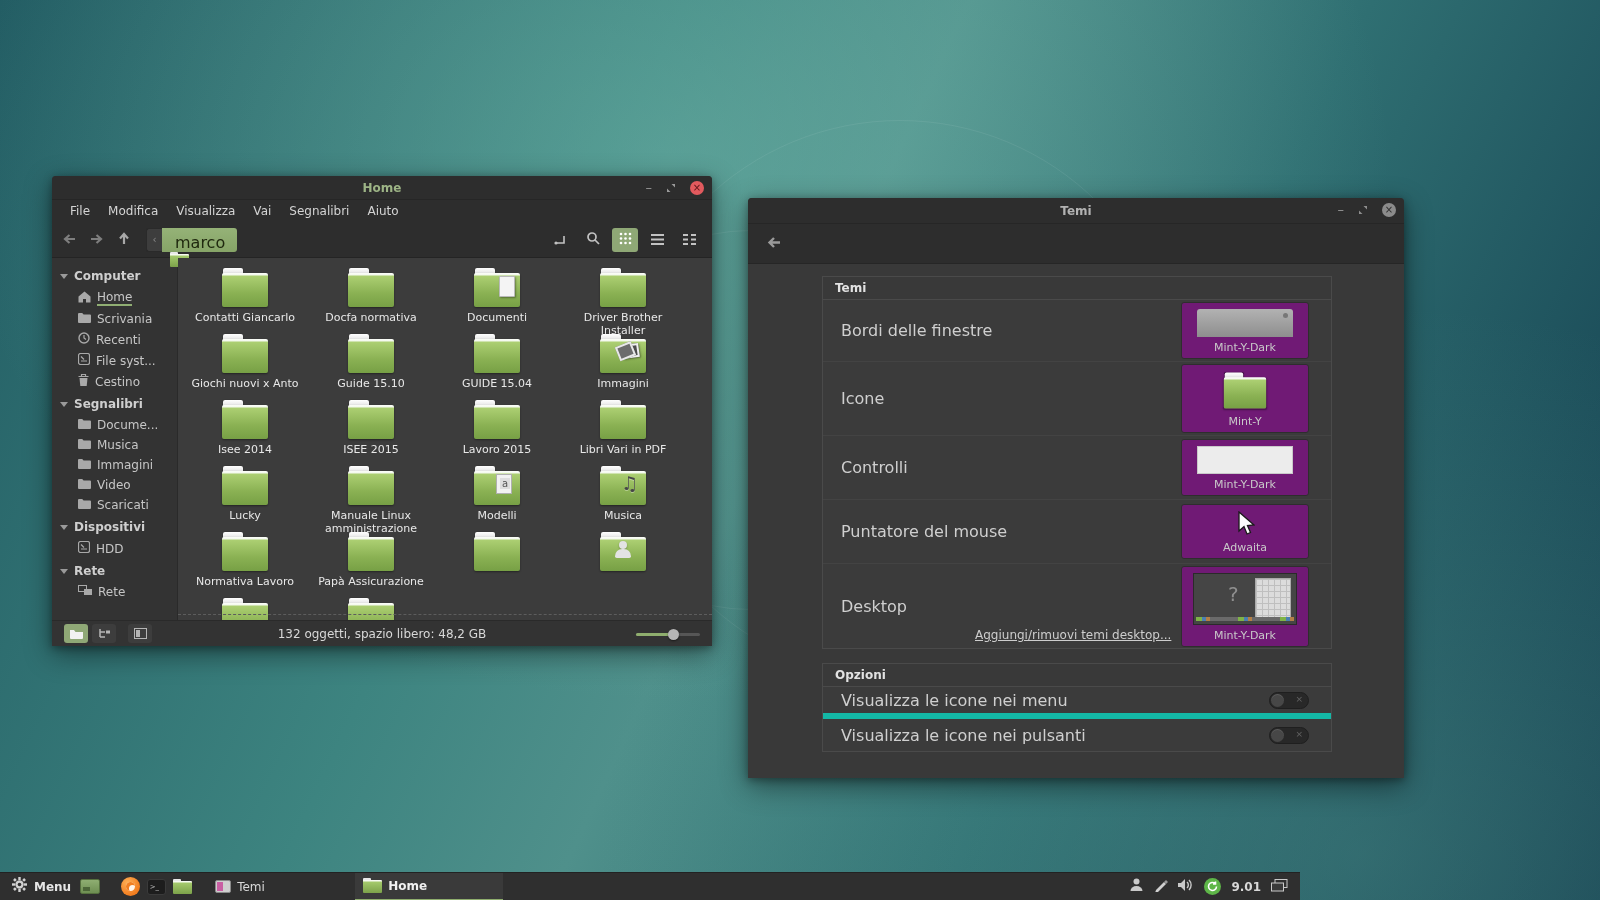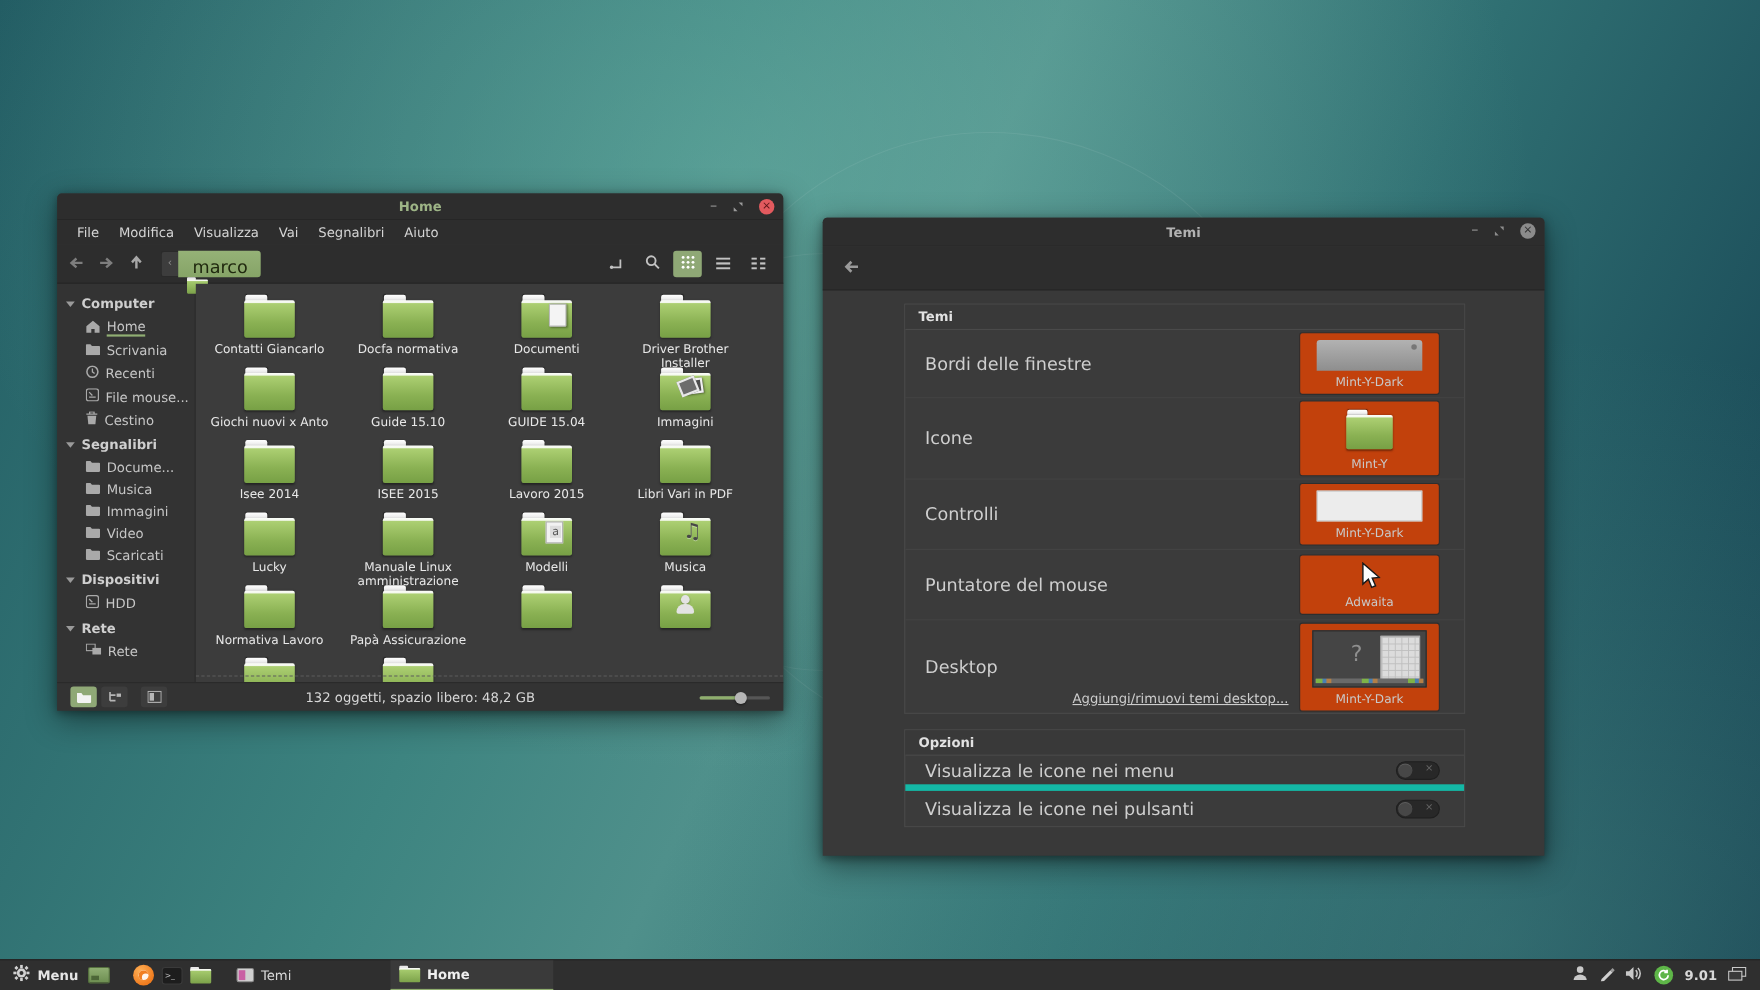--- a/index.html
+++ b/index.html
@@ -83,21 +83,21 @@
   #tw .titlebar { height:26px; }
   #tw .title { color:#b2b2b2; }
   .tw-toolbar { height:40px; background:#2d2d2d; display:flex; align-items:center; padding-left:18px; border-bottom:1px solid #262626; }
   .tw-content { padding:12px 72px 0 74px; }
   .frame { border:1px solid #4a4a4a; background:#3b3b3b; }
   .frame + .frame { margin-top:14px; }
   .frame-header { padding:4px 12px; font-size:12px; font-weight:bold; color:#e2e2e2; border-bottom:1px solid #4a4a4a; background:#393939; }
   .trow { display:flex; align-items:center; position:relative; border-bottom:1px solid #434343; }
   .trow:last-child { border-bottom:none; }
   .trow-label { font-size:16px; color:#cfcfcf; padding-left:18px; }
-  .theme-btn { margin-left:auto; margin-right:22px; width:128px; border-radius:3px; background:#c2410c; border:1px solid #2e2e2e;
+  .theme-btn { margin-left:auto; margin-right:22px; width:128px; border-radius:3px; background:#701a75; border:1px solid #2e2e2e;
     display:flex; flex-direction:column; align-items:center; justify-content:flex-end; padding:6px 4px 4px; gap:4px; }
   .theme-btn .tlabel { font-size:11px; color:#c9c9c9; }
   .pv-winborder { width:96px; height:28px; border-radius:3px 3px 0 0; background:linear-gradient(#b2b2b2,#8e8e8e); position:relative; }
   .pv-winborder:after { content:""; position:absolute; right:5px; top:4px; width:5px; height:5px; border-radius:50%; background:#777; }
   .pv-controls { width:96px; height:28px; background:#ececec; border:1px solid #c9c9c9; }
   .pv-desktop { width:104px; height:52px; background:#454545; border:1px solid #2a2a2a; position:relative; }
   .pv-desktop .q { position:absolute; left:34px; top:8px; font-size:20px; color:#8f8f8f; }
   .pv-desktop .shot { position:absolute; right:5px; top:4px; width:36px; height:40px; background:#dcdcdc; border:1px solid #aaa;
     background-image:linear-gradient(#bfbfbf 1px, transparent 1px), linear-gradient(90deg,#bfbfbf 1px, transparent 1px);
     background-size:6px 6px; }
@@ -105,21 +105,21 @@
     background-image:linear-gradient(90deg,#7fb347 0 6px,#4a7fb3 6px 10px,#b37f47 10px 14px,#6a6a6a 14px 20px); background-size:42px 4px; }
   .link { font-size:12px; color:#cdcdcd; text-decoration:underline; }
   .opt-row { display:flex; align-items:center; height:32px; padding:0 22px 0 18px; border-bottom:6px solid #14b8a6; }
   .opt-row:last-child { border-bottom:none; }
   .opt-row .trow-label { padding-left:0; }
   .toggle { margin-left:auto; width:40px; height:17px; border-radius:9px; background:#282828; border:1px solid #1f1f1f; position:relative; }
   .toggle .knob { position:absolute; left:1px; top:1px; width:13px; height:13px; border-radius:50%; background:#474747; box-shadow:inset 0 1px 0 rgba(255,255,255,.12); }
   .toggle .off-x { position:absolute; right:5px; top:1px; font-size:9px; color:#636363; }
 
   
-  #taskbar { position:absolute; left:0; bottom:0; width:1600px; height:28px; background:#2f2f2f; border-top:1px solid #222;
+  #taskbar { position:absolute; left:0; bottom:0; width:1300px; height:28px; background:#2f2f2f; border-top:1px solid #222;
     display:flex; align-items:center; padding:0 6px; }
   .tb-menu { display:flex; align-items:center; gap:7px; padding:0 6px; }
   .tb-menu .mlabel { font-size:12px; font-weight:bold; color:#e6e6e6; }
   .launcher { width:26px; height:24px; display:flex; align-items:center; justify-content:center; }
   .ff-icon { width:19px; height:19px; border-radius:50%; background:radial-gradient(circle at 35% 30%, #ffb056, #f07c1f 70%); position:relative; overflow:hidden; }
   .ff-icon:after { content:""; position:absolute; left:5px; top:5px; width:9px; height:9px; border-radius:50%; background:#fff; box-shadow:2px 2px 0 1px #f07c1f inset; opacity:.9; }
   .term-icon { width:19px; height:16px; border-radius:3px; background:#1d1d1d; border:1px solid #3a3a3a; color:#bbb; font-size:7px; line-height:14px; padding-left:2px; }
   .sfolder { position:relative; width:19px; height:15px; }
   .sfolder:before { content:""; position:absolute; top:0; left:0; width:8px; height:4px; background:#e9e9e9; border-radius:1px 1px 0 0; }
   .sfolder:after { content:""; position:absolute; top:2px; left:0; width:19px; height:13px; border-radius:1px; background:linear-gradient(180deg,#f6f9f1 0 1px,#a4c96c 2px,#7ca24a 100%); }
@@ -255,21 +255,21 @@
               <circle cx="6" cy="6" r="5" stroke="#a9a9a9" stroke-width="1.4" fill="none"></circle>
               <path d="M6 3 v3 l2 1.5" stroke="#a9a9a9" stroke-width="1.2" fill="none"></path>
             </svg></span>
           <span class="lbl">Recenti</span>
         </div>
         <div class="sb-item">
           <span><svg width="12" height="12">
               <rect x="0.5" y="0.5" width="11" height="11" rx="2" stroke="#a9a9a9" stroke-width="1.2" fill="none"></rect>
               <path d="M3 8 h6 M3 3.5 l3 3" stroke="#a9a9a9" stroke-width="1.2"></path>
             </svg></span>
-          <span class="lbl">File mouse...</span>
+          <span class="lbl">File syst...</span>
         </div>
         <div class="sb-item">
           <span><svg width="11" height="12">
               <path d="M0.5 2.5 h10 M3.5 2 v-1.5 h4 V2" stroke="#a9a9a9" stroke-width="1.2" fill="none"></path>
               <path d="M1.5 4 h8 l-0.8 8 h-6.4 Z" fill="#a9a9a9"></path>
             </svg></span>
           <span class="lbl">Cestino</span>
         </div>
         <div class="sb-header">
           <span class="sb-tri"></span>

